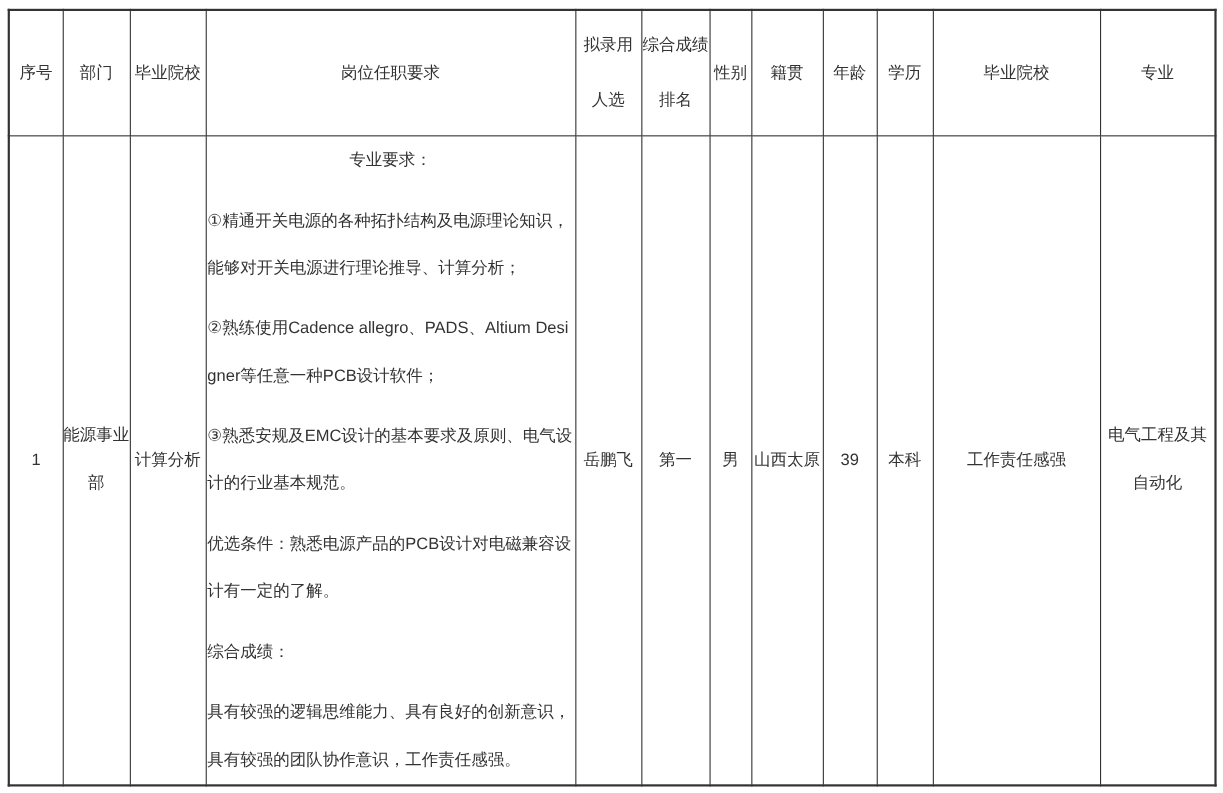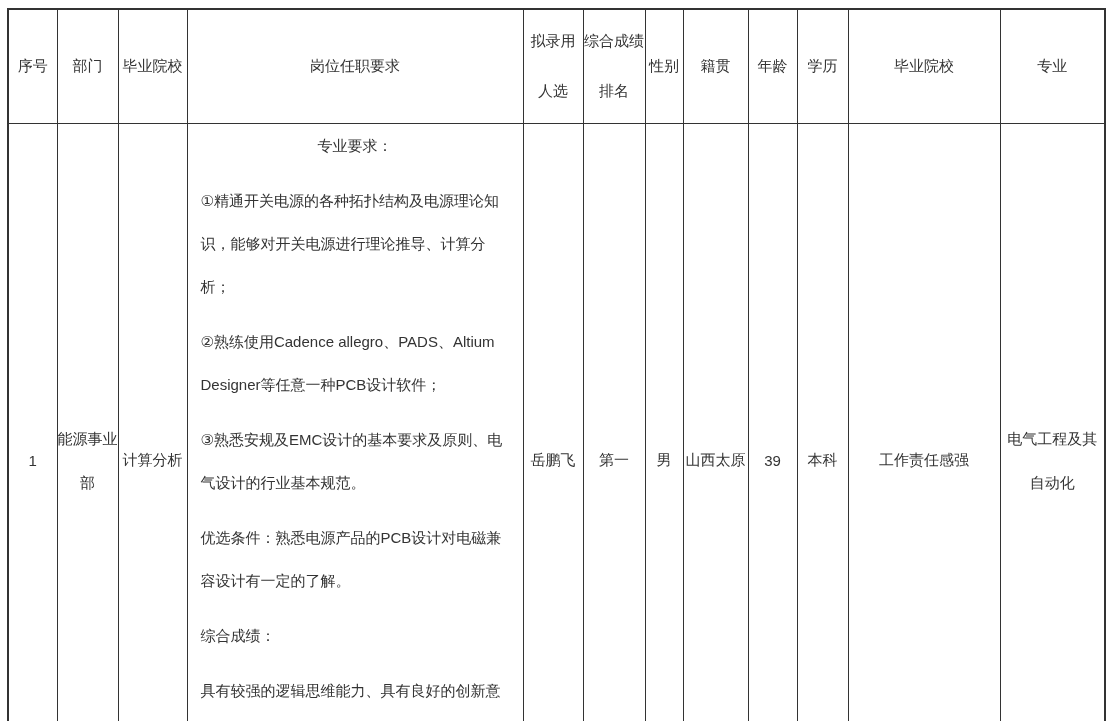--- a/index.html
+++ b/index.html
@@ -36,21 +36,21 @@
   tr.body-row   { height: 591px; }
   .hline { line-height: 50px; }
   .bline { line-height: 44px; font-family: Liberation Serif, serif; }
   .nowrap { white-space: nowrap; }
   td.req-cell {
     vertical-align: top;
     text-align: left;
     padding: 0 1px;
   }
   p.req {
-    margin: 12px 12px;
+    margin: 12px 0;
     line-height: 43px;
     text-align: left;
   }
   p.req.center { text-align: center; }
   td.req-cell p.req:first-child { margin-top: 0; }
   td.req-cell p.req:last-child { margin-bottom: 0; }
 </style>
 </head>
 <body>
 

